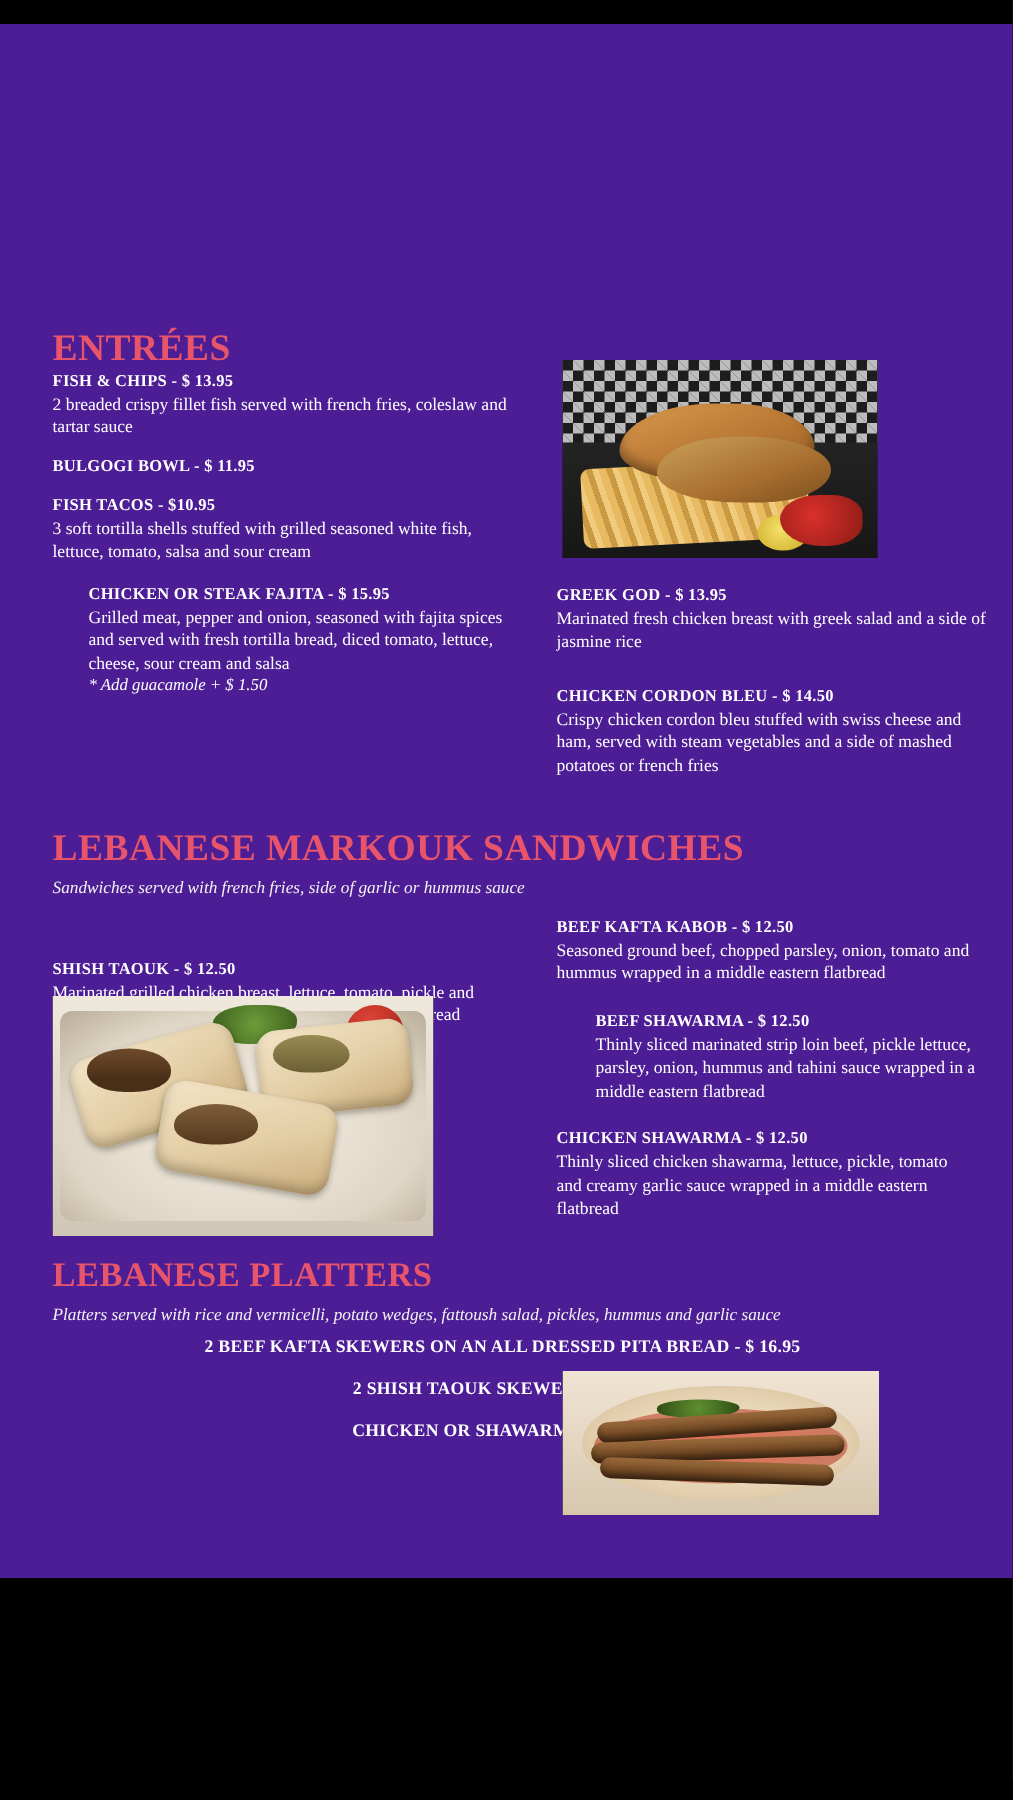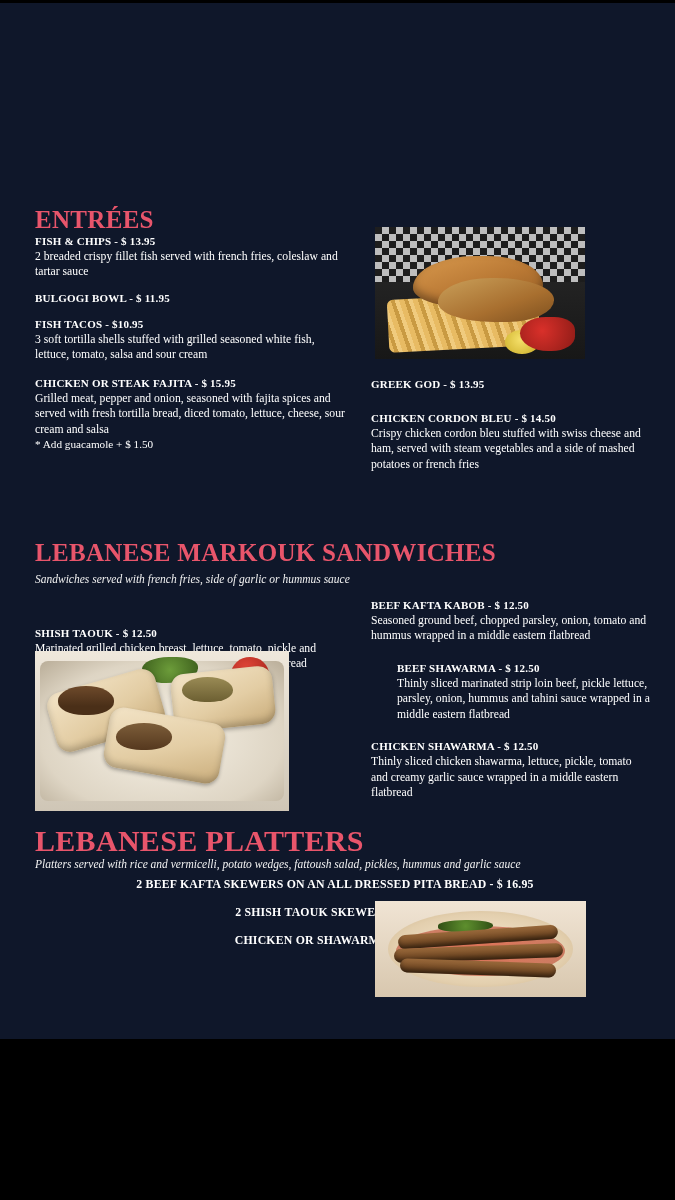--- a/index.html
+++ b/index.html
@@ -10,24 +10,24 @@
   body {
     width: 675px;
     height: 1200px;
     position: relative;
     overflow: hidden;
     font-family: "Liberation Serif", serif;
     color: #ffffff;
   }
   .page {
     position: absolute;
-    left: 0; top: 3px;
+    left: 0; top: 16px;
     width: 675px;
     height: 1036px;
-    background: #0f172a;
+    background: #4c1d95;
   }
 
   
   .section-title {
     color: #e8556b;
     font-family: "Liberation Serif", serif;
     font-weight: bold;
     letter-spacing: 0.3px;
   }
   .section-sub {
@@ -44,20 +44,21 @@
     letter-spacing: 0.2px;
     margin-bottom: 2px;
   }
   .item-desc {
     font-size: 11.7px;
     color: #ffffff;
     line-height: 1.32;
   }
   .item-note {
     font-size: 11.2px;
+    font-style: italic;
     color: #ffffff;
     margin-top: 1px;
   }
 
   
   #entrees-title {
     position: absolute;
     left: 35px; top: 203px;
     font-size: 25px;
   }
@@ -224,21 +225,21 @@
   #sand-right {
     position: absolute;
     left: 371px; top: 596px;
     width: 280px;
   }
 
   
   #plat-title {
     position: absolute;
     left: 35px; top: 821px;
-    font-size: 30px;
+    font-size: 23px;
   }
   #plat-sub {
     position: absolute;
     left: 35px; top: 851px;
     width: 600px;
   }
   #plat-list {
     position: absolute;
     left: 35px; top: 874px;
     width: 600px;
@@ -268,30 +269,31 @@
 
     <div class="item">
       <div class="item-title">BULGOGI BOWL - $ 11.95</div>
     </div>
 
     <div class="item" style="margin-top:14px;">
       <div class="item-title">FISH TACOS - $10.95</div>
       <div class="item-desc">3 soft tortilla shells stuffed with grilled seasoned white fish, lettuce, tomato, salsa and sour cream</div>
     </div>
 
-    <div class="item" style="margin-top:14px;">
+    <div class="item" style="margin-top:14px;margin-left:24px;">
       <div class="item-title">CHICKEN OR STEAK FAJITA - $ 15.95</div>
       <div class="item-desc">Grilled meat, pepper and onion, seasoned with fajita spices and served with fresh tortilla bread, diced tomato, lettuce, cheese, sour cream and salsa</div>
       <div class="item-note">* Add guacamole + $ 1.50</div>
     </div>
   </div>
 
   <div id="entrees-right">
     <div class="item" style="margin-bottom:22px;">
       <div class="item-title">GREEK GOD - $ 13.95</div>
+      <div class="item-desc">Marinated fresh chicken breast with greek salad and a side of jasmine rice</div>
     </div>
     <div class="item">
       <div class="item-title">CHICKEN CORDON BLEU - $ 14.50</div>
       <div class="item-desc">Crispy chicken cordon bleu stuffed with swiss cheese and ham, served with steam vegetables and a side of mashed potatoes or french fries</div>
     </div>
   </div>
 
   <div class="photo" id="photo-fish">
     <div class="fish-bg"></div>
     <div class="checker"></div>

